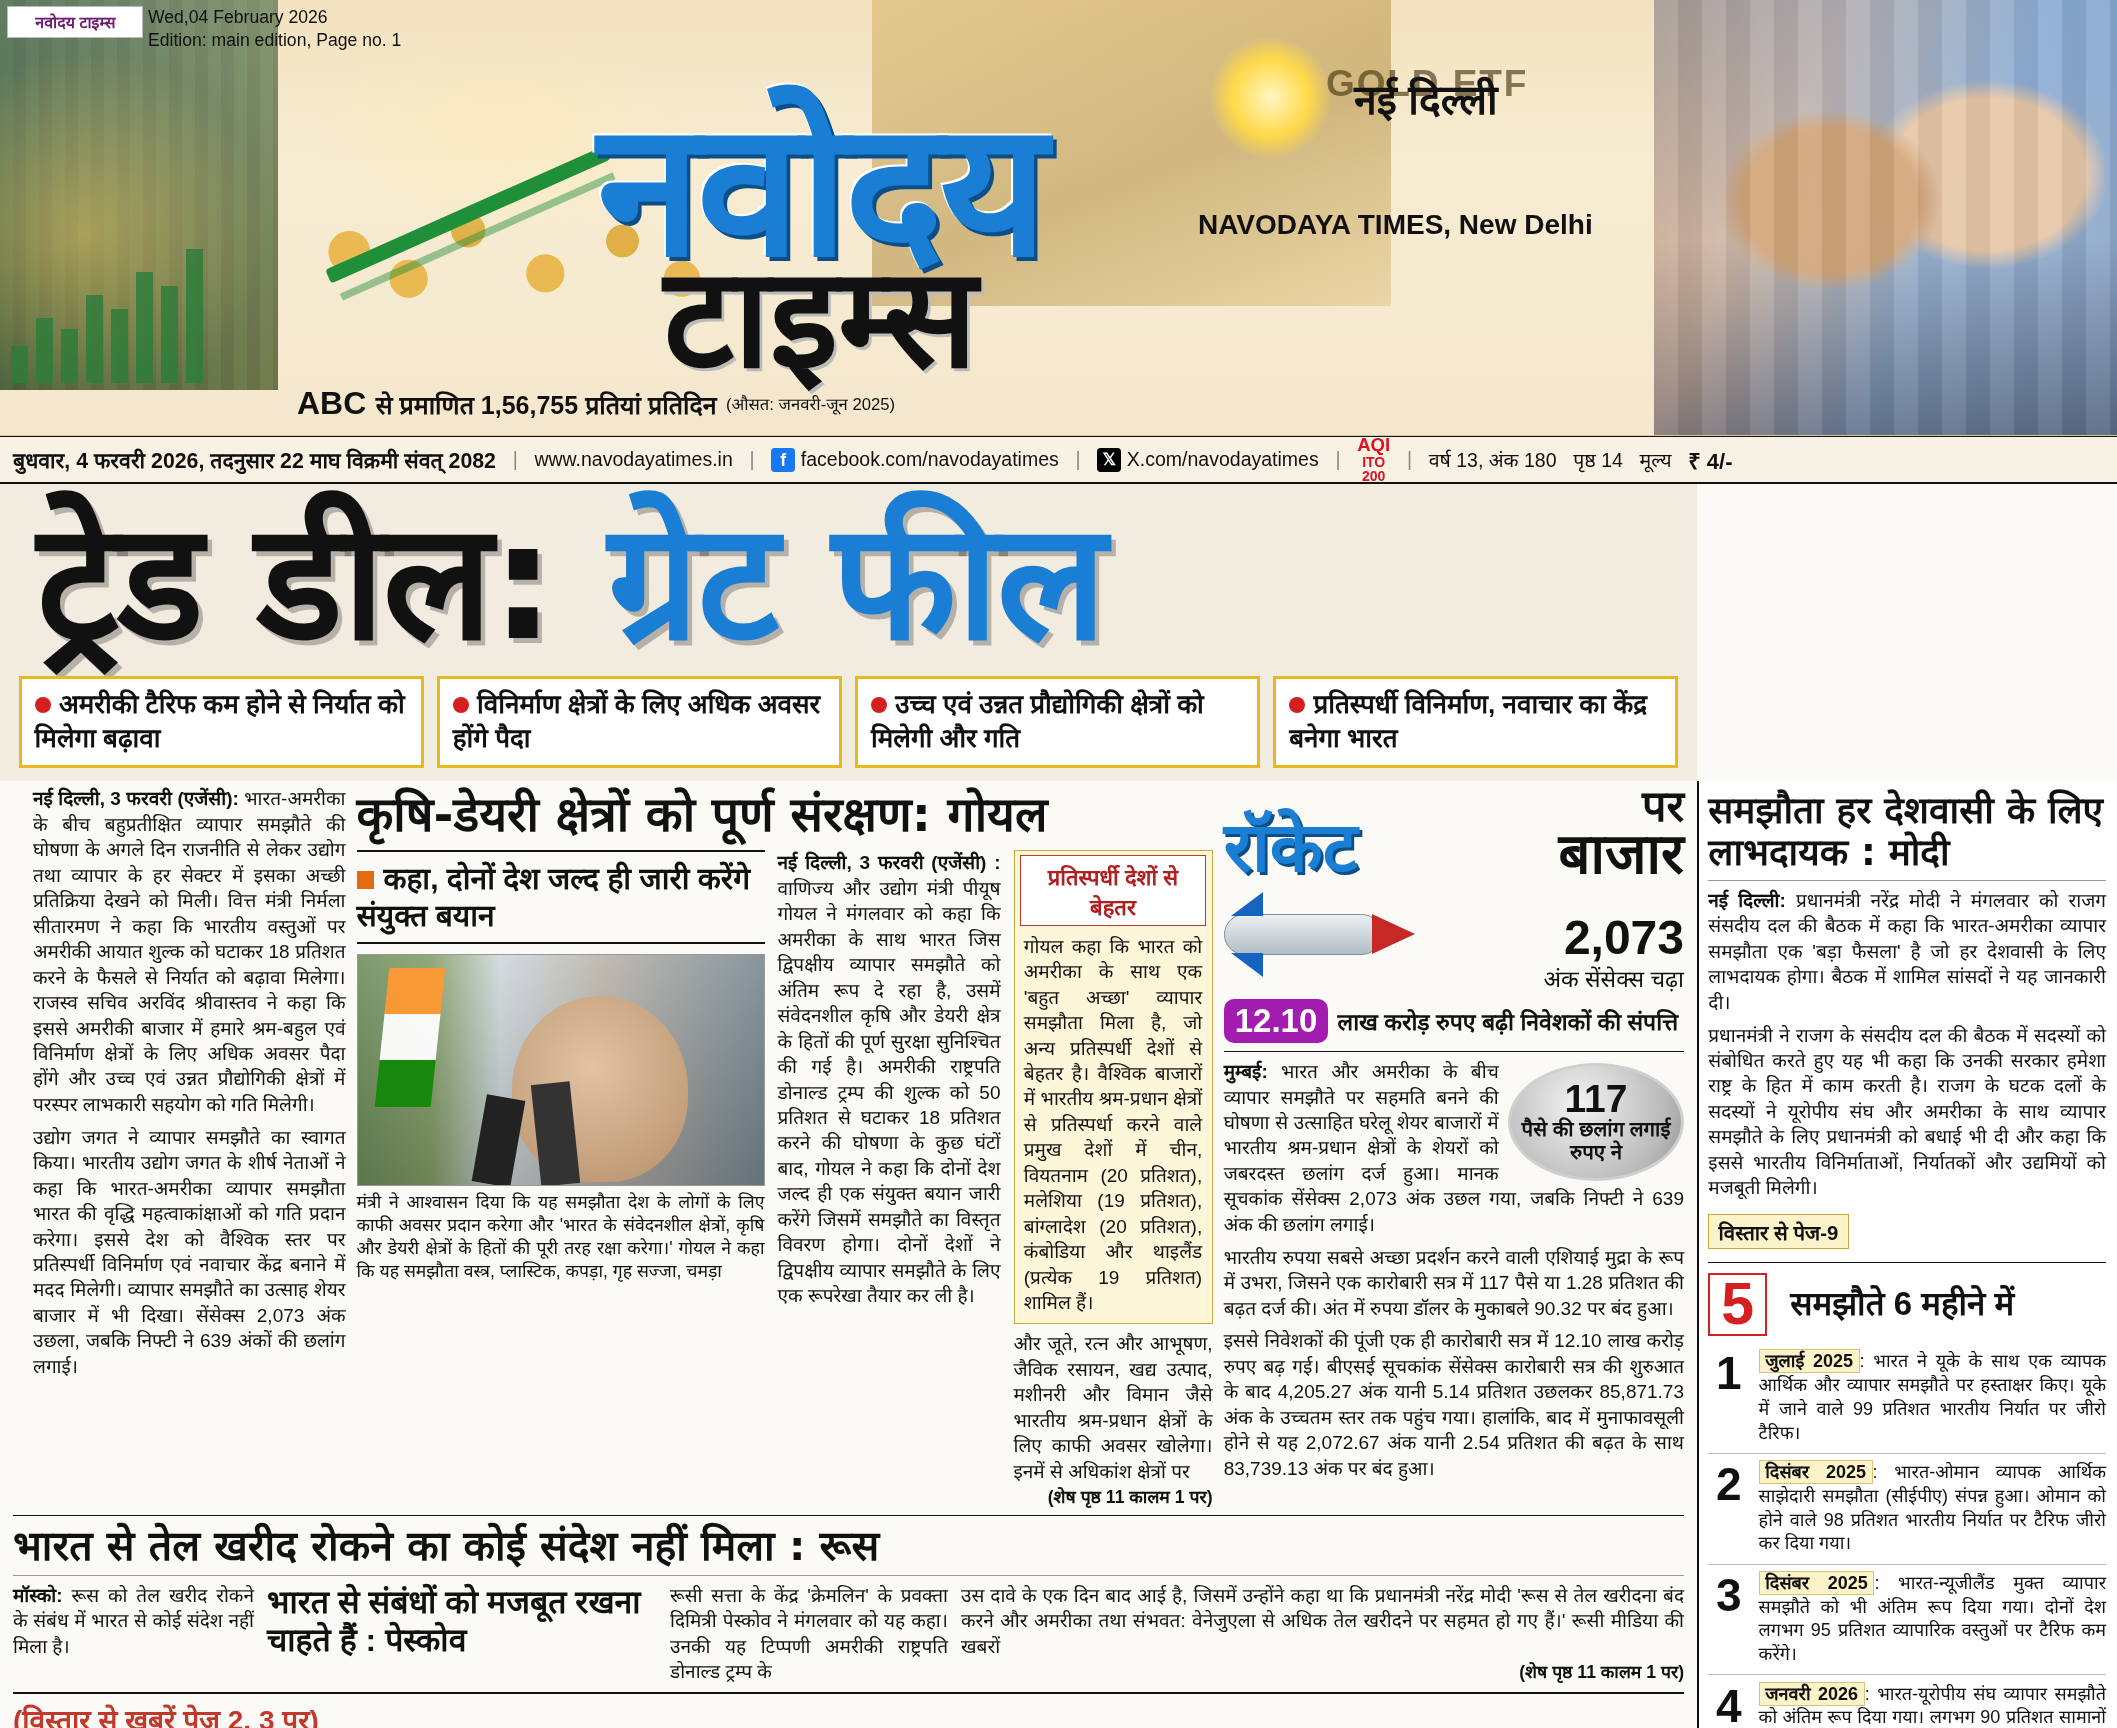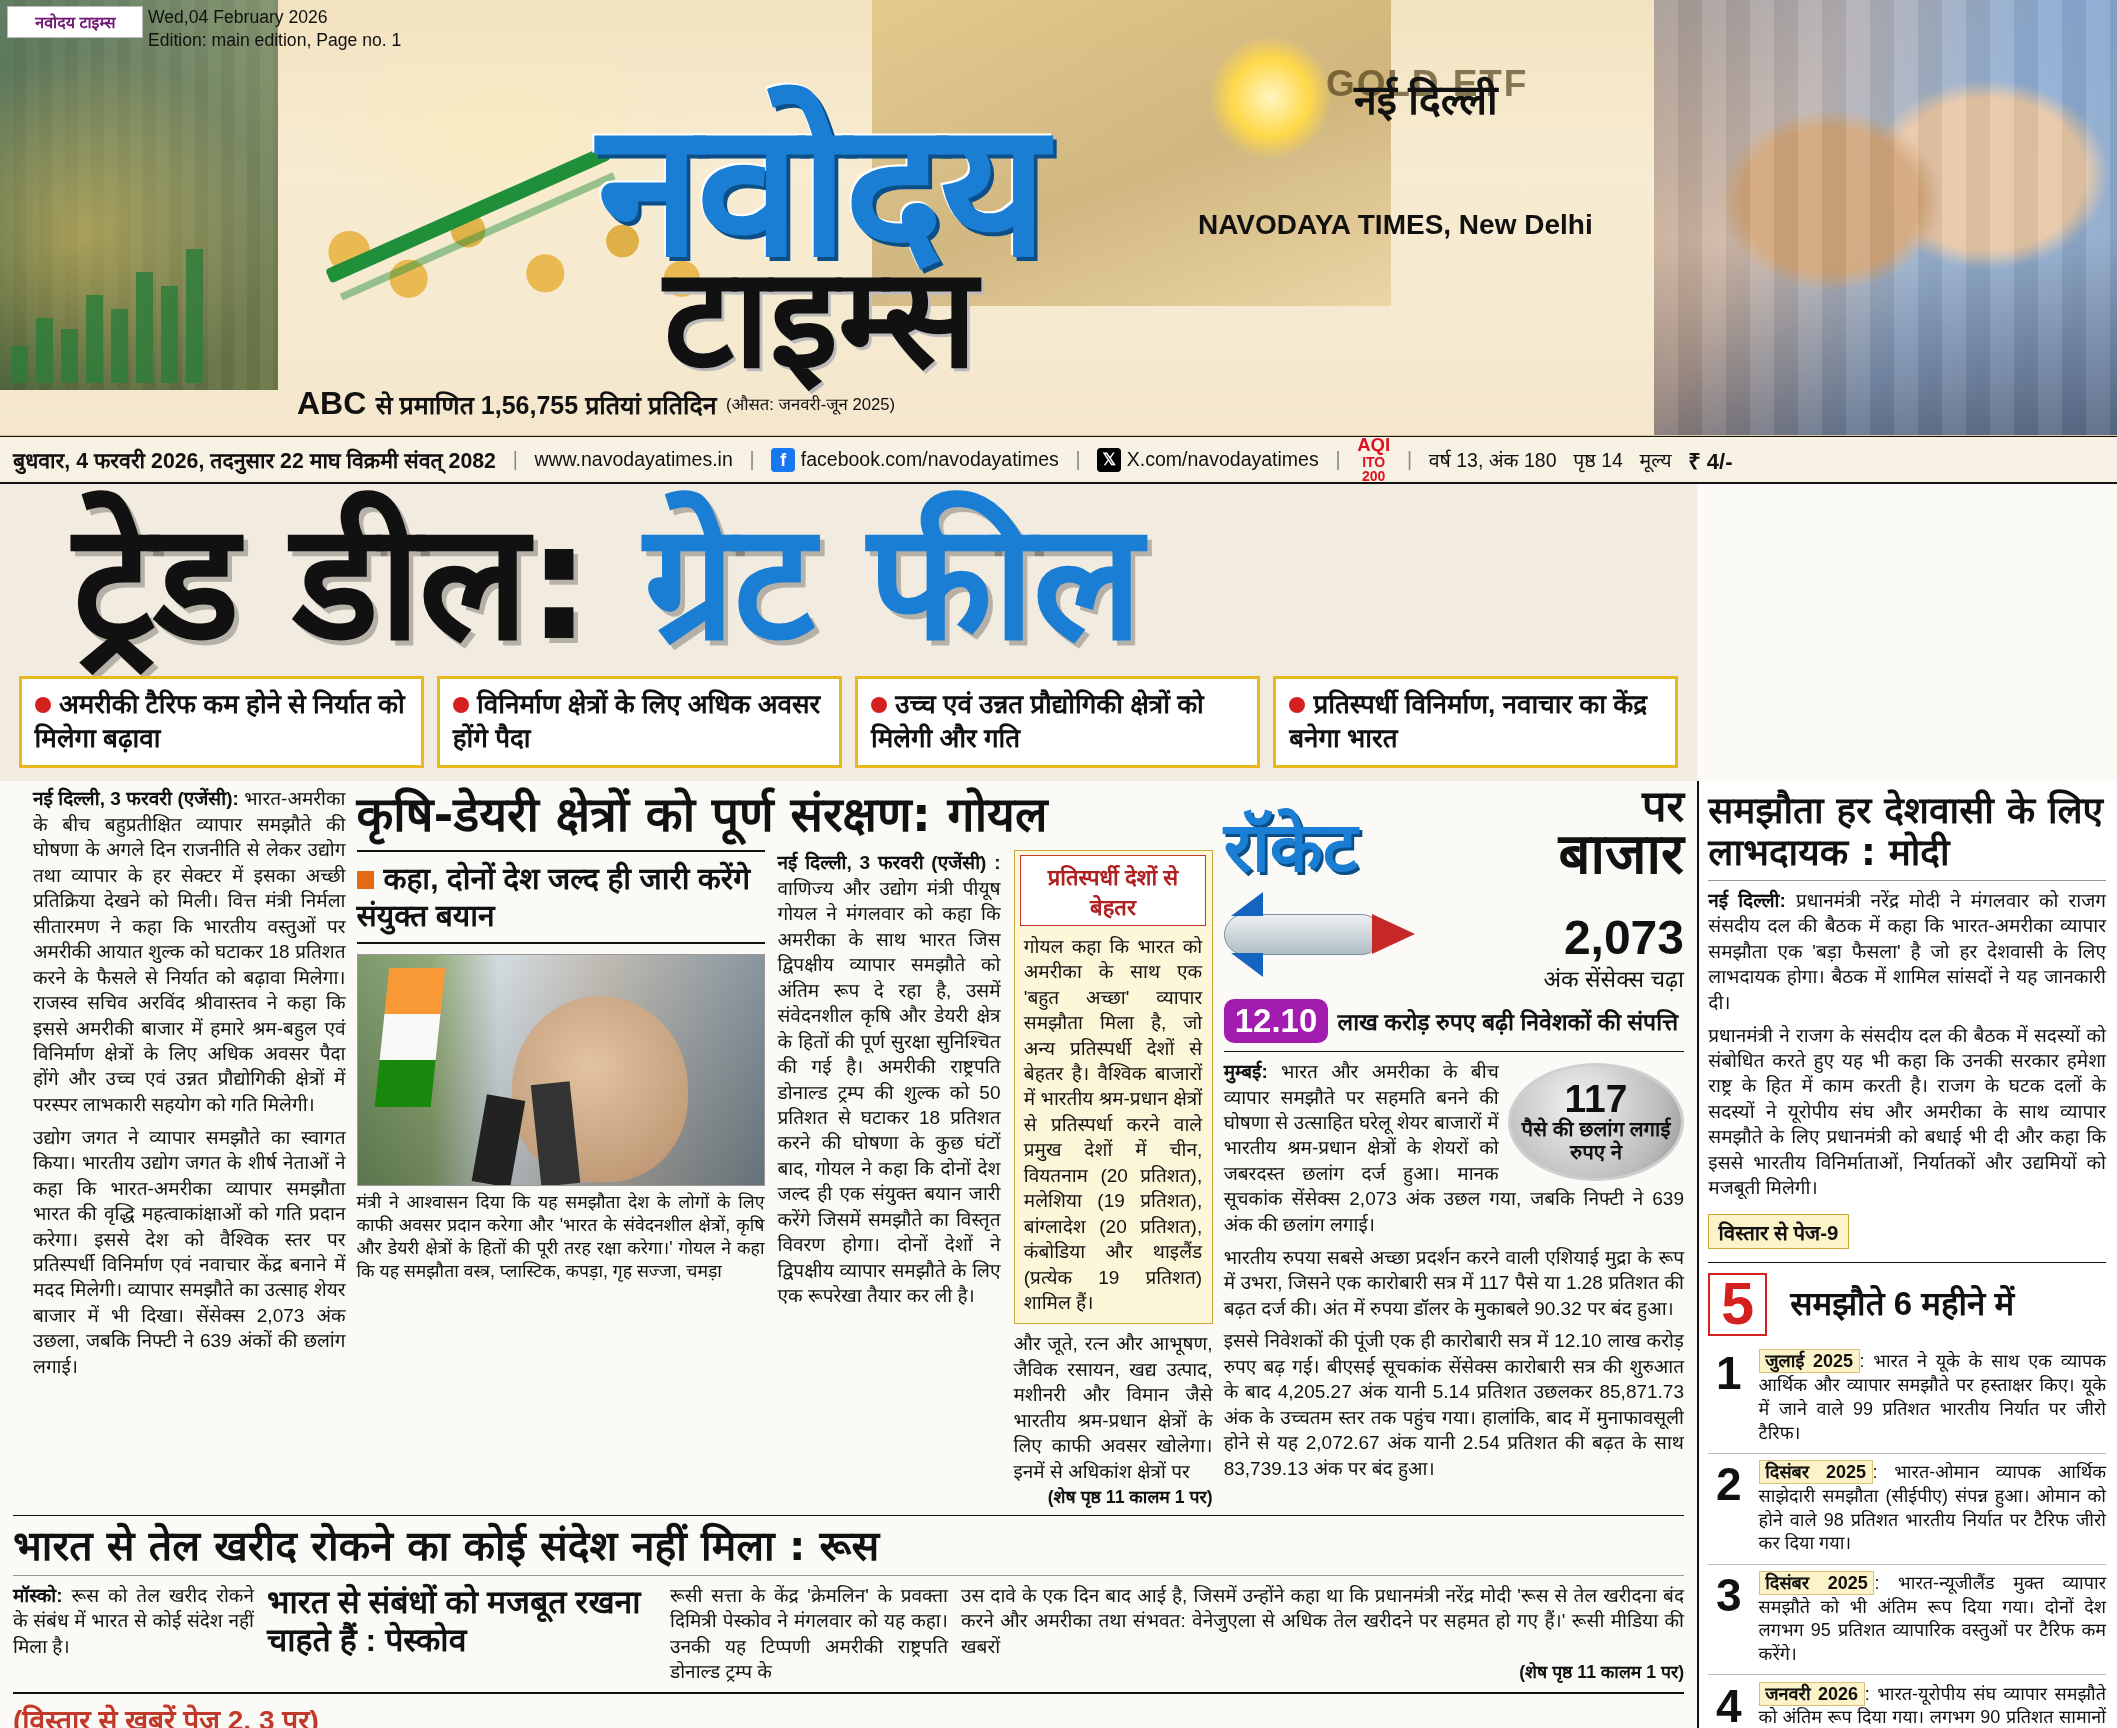--- a/index.html
+++ b/index.html
@@ -149,21 +149,20 @@
   .aqi b{ font-size:18.6px; }
   .price{ font-weight:bold; font-size:22px; }
 
   
   .headline-wrap{ position:relative; background:#f2ece0; padding:16.7px 0 5.6px 0; }
   .headline{
     font-family:"DejaVu Sans", sans-serif;
     font-size:162px; font-weight:bold; line-height:1; letter-spacing:-1.9px;
     padding-left:37px; width:2008px;
     text-shadow: 4.6px 4.6px 0 rgba(0,0,0,.25);
-    margin-left: 36px;
   }
   .headline .blue{ color:#1a7fd4; }
   .headline .blk{ color:#111; }
 
   .bullets{
     display:flex; gap:13px; padding:13px 18.6px 7.4px 18.6px; width:1697px;
   }
   .bullet{
     flex:1; border:3.7px solid #e8b91e; background:#fff; padding:9.3px 13px;
     font-size:26px; font-weight:bold; line-height:1.3; position:relative;

